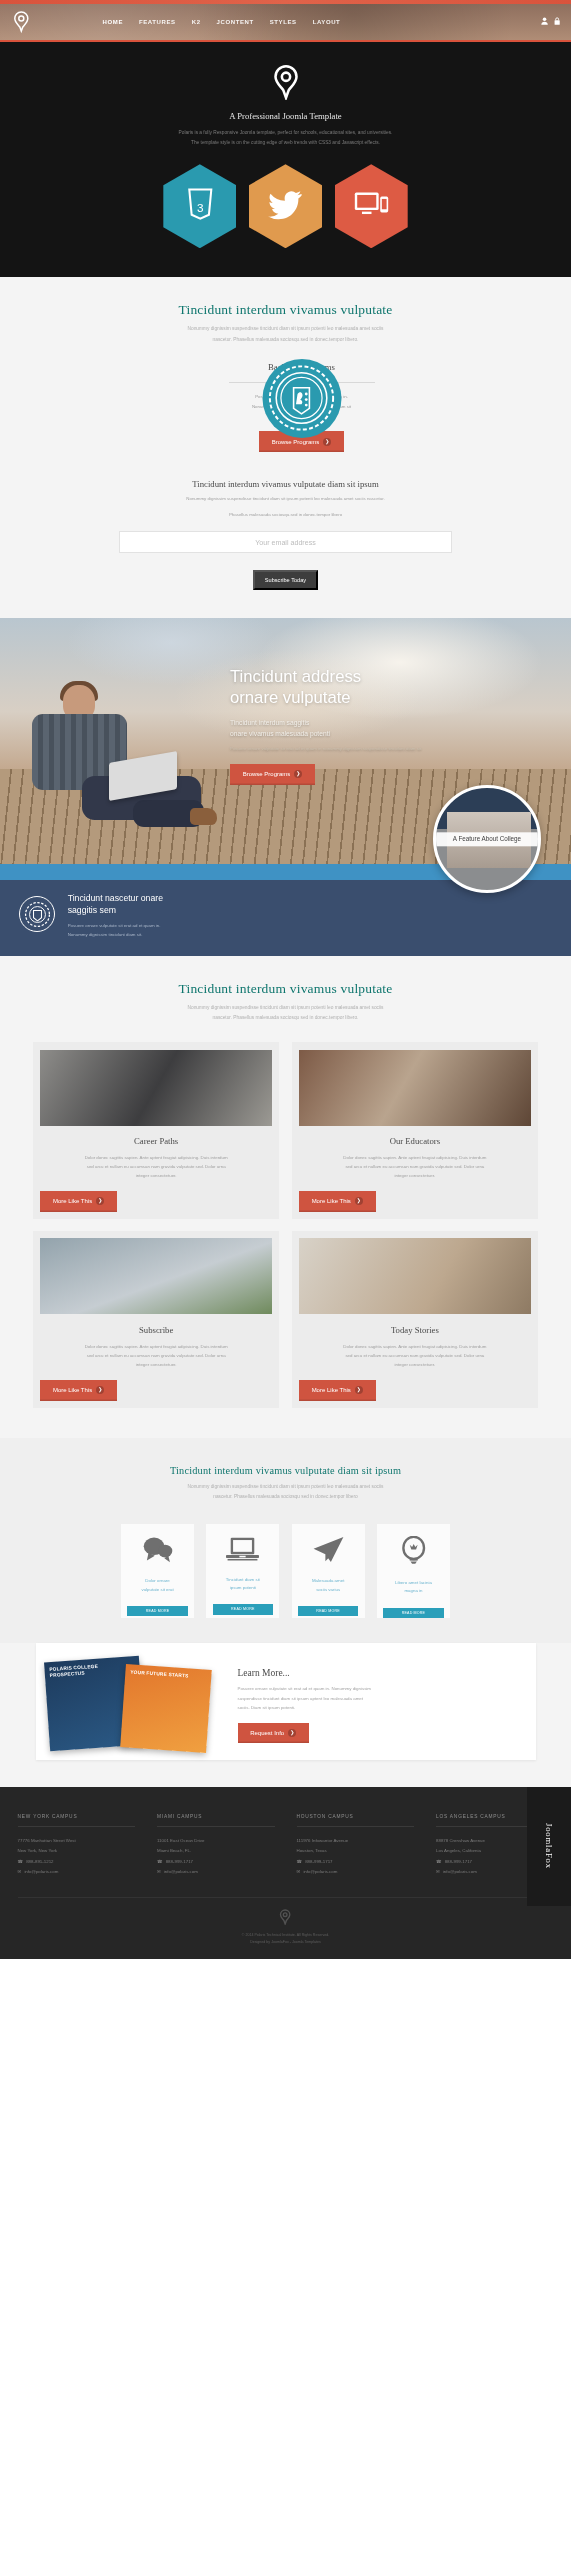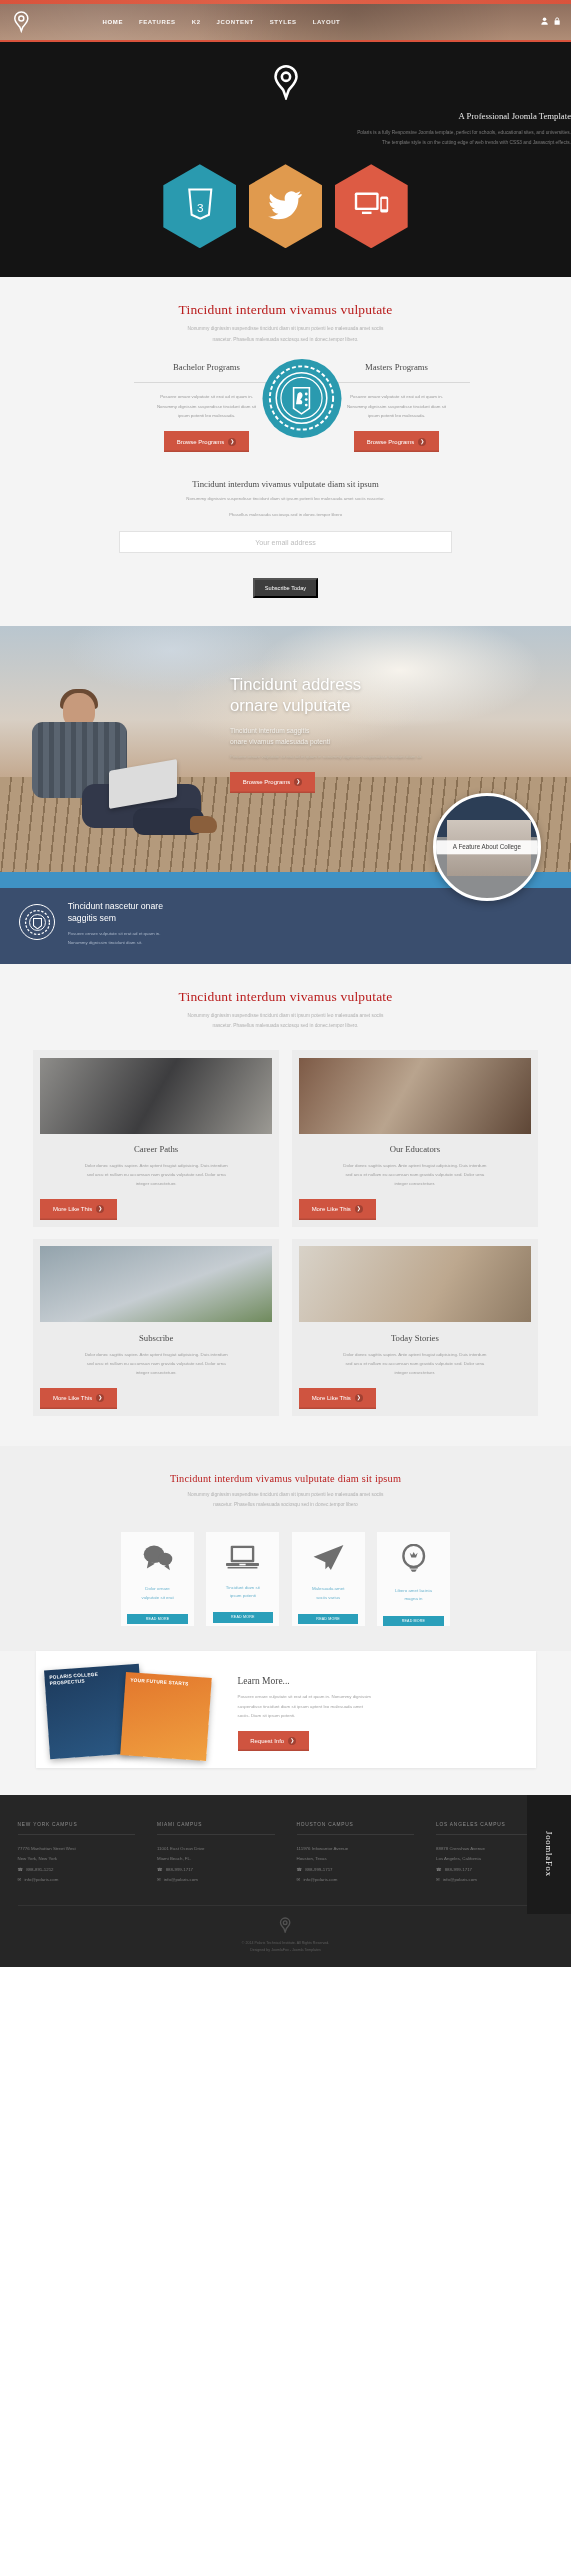--- a/index.html
+++ b/index.html
@@ -25,51 +25,51 @@
       background:linear-gradient(180deg,#9d7a64,#b08c72 50%,#c09b7e);overflow:hidden;}
   .titlebar:before{content:"";position:absolute;inset:0;background:
       radial-gradient(ellipse at 20% 50%,rgba(170,140,160,.45),transparent 45%),
       radial-gradient(ellipse at 48% 80%,rgba(60,40,30,.4),transparent 40%),
       radial-gradient(ellipse at 80% 40%,rgba(200,170,140,.4),transparent 45%);}
   .titlebar h1{position:relative;z-index:2;color:#fff;font-size:13.5px;font-weight:normal;
       font-family:"Liberation Serif",serif;letter-spacing:0.3px;text-shadow:0 0.8px 2.4px rgba(0,0,0,.35);}
   .redline{height:2.4px;background:#d9533c;}
 
   
-  .dark{background:#141414;padding:22px 0 28.6px;text-align:right;position:relative;}
+  .dark{background:#141414;padding:22px 0 28.6px;text-align:center;position:relative;}
   .dark .logo{margin:0 auto 11px;width:32px;height:36px;}
   .dark h2{color:#e8e8e8;font-size:8.7px;font-weight:normal;font-family:"Liberation Serif",serif;margin-bottom:7.1px;}
   .dark p{color:#7b7b7b;font-size:4.8px;line-height:1.9;}
   .hexrow{display:flex;justify-content:center;gap:12.7px;margin-top:17.5px;}
   .hex{width:73px;height:84px;position:relative;display:flex;align-items:center;justify-content:center;}
   .hex .shape{position:absolute;inset:0;clip-path:polygon(50% 0%,100% 25%,100% 75%,50% 100%,0% 75%,0% 25%);}
   .hex .gi{position:relative;z-index:2;color:#fff;}
   .hx1 .shape{background:#2a9aaf;} .hx2 .shape{background:#e09a4e;} .hx3 .shape{background:#dd5b44;}
 
   
   .lite{background:#f4f4f4;padding:25.4px 0 0;text-align:center;}
-  .sec-title{font-family:"Liberation Serif",serif;font-size:13.5px;color:#b91c1c;font-weight:normal;letter-spacing:0.2px;}
+  .sec-title{font-family:"Liberation Serif",serif;font-size:13.5px;color:#0f766e;font-weight:normal;letter-spacing:0.2px;}
   .sec-sub{font-size:4.8px;color:#b0b0b0;line-height:2.1;margin-top:6.3px;}
 
   .progs{position:relative;display:flex;justify-content:center;padding:17.5px 24px 0;margin-left:32px;}
   .progcol{width:190px;}
   .progcol h3{font-family:"Liberation Serif",serif;font-size:8.7px;color:#4a4a4a;font-weight:normal;}
   .hr{height:0.8px;background:#d8d8d8;margin:9.5px 22px;}
   .progcol p{font-size:4.4px;color:#9b9b9b;line-height:2.2;padding:0 24px;}
   .btn{display:inline-block;background:#cf5440;color:#fff;font-size:6px;padding:6.3px 12.7px;
        border:none;margin-top:10.3px;box-shadow:inset 0 -1.6px 0 rgba(0,0,0,.12);}
   .btn .arw{display:inline-block;width:8px;height:8px;border-radius:50%;background:rgba(0,0,0,.22);
        color:#fff;font-size:4.8px;line-height:8px;text-align:center;margin-left:4px;vertical-align:middle;}
   .seal{position:absolute;left:50%;top:14.3px;transform:translateX(-50%);width:79px;height:79px;
        border-radius:50%;background:#2a9aaf;display:flex;align-items:center;justify-content:center;}
 
   .news{padding:27px 0 28.6px;}
   .news h3{font-family:"Liberation Serif",serif;font-size:8.7px;color:#4a4a4a;font-weight:normal;}
   .news p{font-size:4.4px;color:#a2a2a2;line-height:2.2;margin-top:5.6px;}
-  .emailbox{width:333px;height:22px;margin:12px auto 16px;background:#fff;border:0.8px solid #e2e2e2;
+  .emailbox{width:333px;height:22px;margin:12px auto 8px;background:#fff;border:0.8px solid #e2e2e2;
        text-align:center;font-size:7.1px;color:#bdbdbd;line-height:22px;font-family:"Liberation Sans",sans-serif;}
   .subbtn{background:#3d3d3d;color:#fff;font-size:5.6px;padding:4.8px 10.3px;display:inline-block;margin-top:8.7px;}
 
   
   .slider{position:relative;height:246px;overflow:hidden;
      background:linear-gradient(180deg,#b9c6cf 0%,#d8cfc4 38%,#c3a88e 62%,#9c8369 100%);}
   .slider .sky{position:absolute;inset:0;background:
      radial-gradient(ellipse 238px 95px at 70% 18%,rgba(255,250,242,.85),transparent 60%),
      radial-gradient(ellipse 175px 71px at 30% 10%,rgba(210,220,230,.7),transparent 60%),
      radial-gradient(ellipse 206px 79px at 52% 32%,rgba(240,225,205,.6),transparent 60%);}
@@ -262,30 +262,20 @@
           <circle cx="43" cy="43" r="32" fill="none" stroke="#fff" stroke-width="2"></circle>
           <circle cx="43" cy="43" r="26" fill="none" stroke="#fff" stroke-width="1.5"></circle>
           <path d="M33 30h20v26l-10 7-10-7z" fill="none" stroke="#fff" stroke-width="2"></path>
           <path d="M38 38c2-3 5-3 6 0s-1 6-3 7c3 1 4 4 2 6h-7z" fill="#fff"></path>
           <circle cx="49" cy="38" r="1.8" fill="#fff"></circle>
             <circle cx="49" cy="45" r="1.8" fill="#fff"></circle>
             <circle cx="49" cy="52" r="1.8" fill="#fff"></circle>
         </svg>
       </div>
 
-      <div class="progcol">
-        <h3>Masters Programs</h3>
-        <div class="hr"></div>
-        <p>Posuere ornare vulputate sit erat ad et quam in.</p>
-        <p>Nonummy dignissim suspendisse tincidunt diam sit</p>
-        <p>ipsum potenti leo malesuada.</p>
-        <button class="btn">
-          <span>Browse Programs</span><span class="arw">❯</span>
-        </button>
-      </div>
     </div>
 
     <div class="news">
       <h3>Tincidunt interdum vivamus vulputate diam sit ipsum</h3>
       <p>Nonummy dignissim suspendisse tincidunt diam sit ipsum potenti leo malesuada amet sociis nascetur.</p>
       <p>Phasellus malesuada sociosqu.sed in donec.tempor libero</p>
       <div class="emailbox">Your email address</div>
       <button class="subbtn">Subscribe Today</button>
     </div>
   </section>

